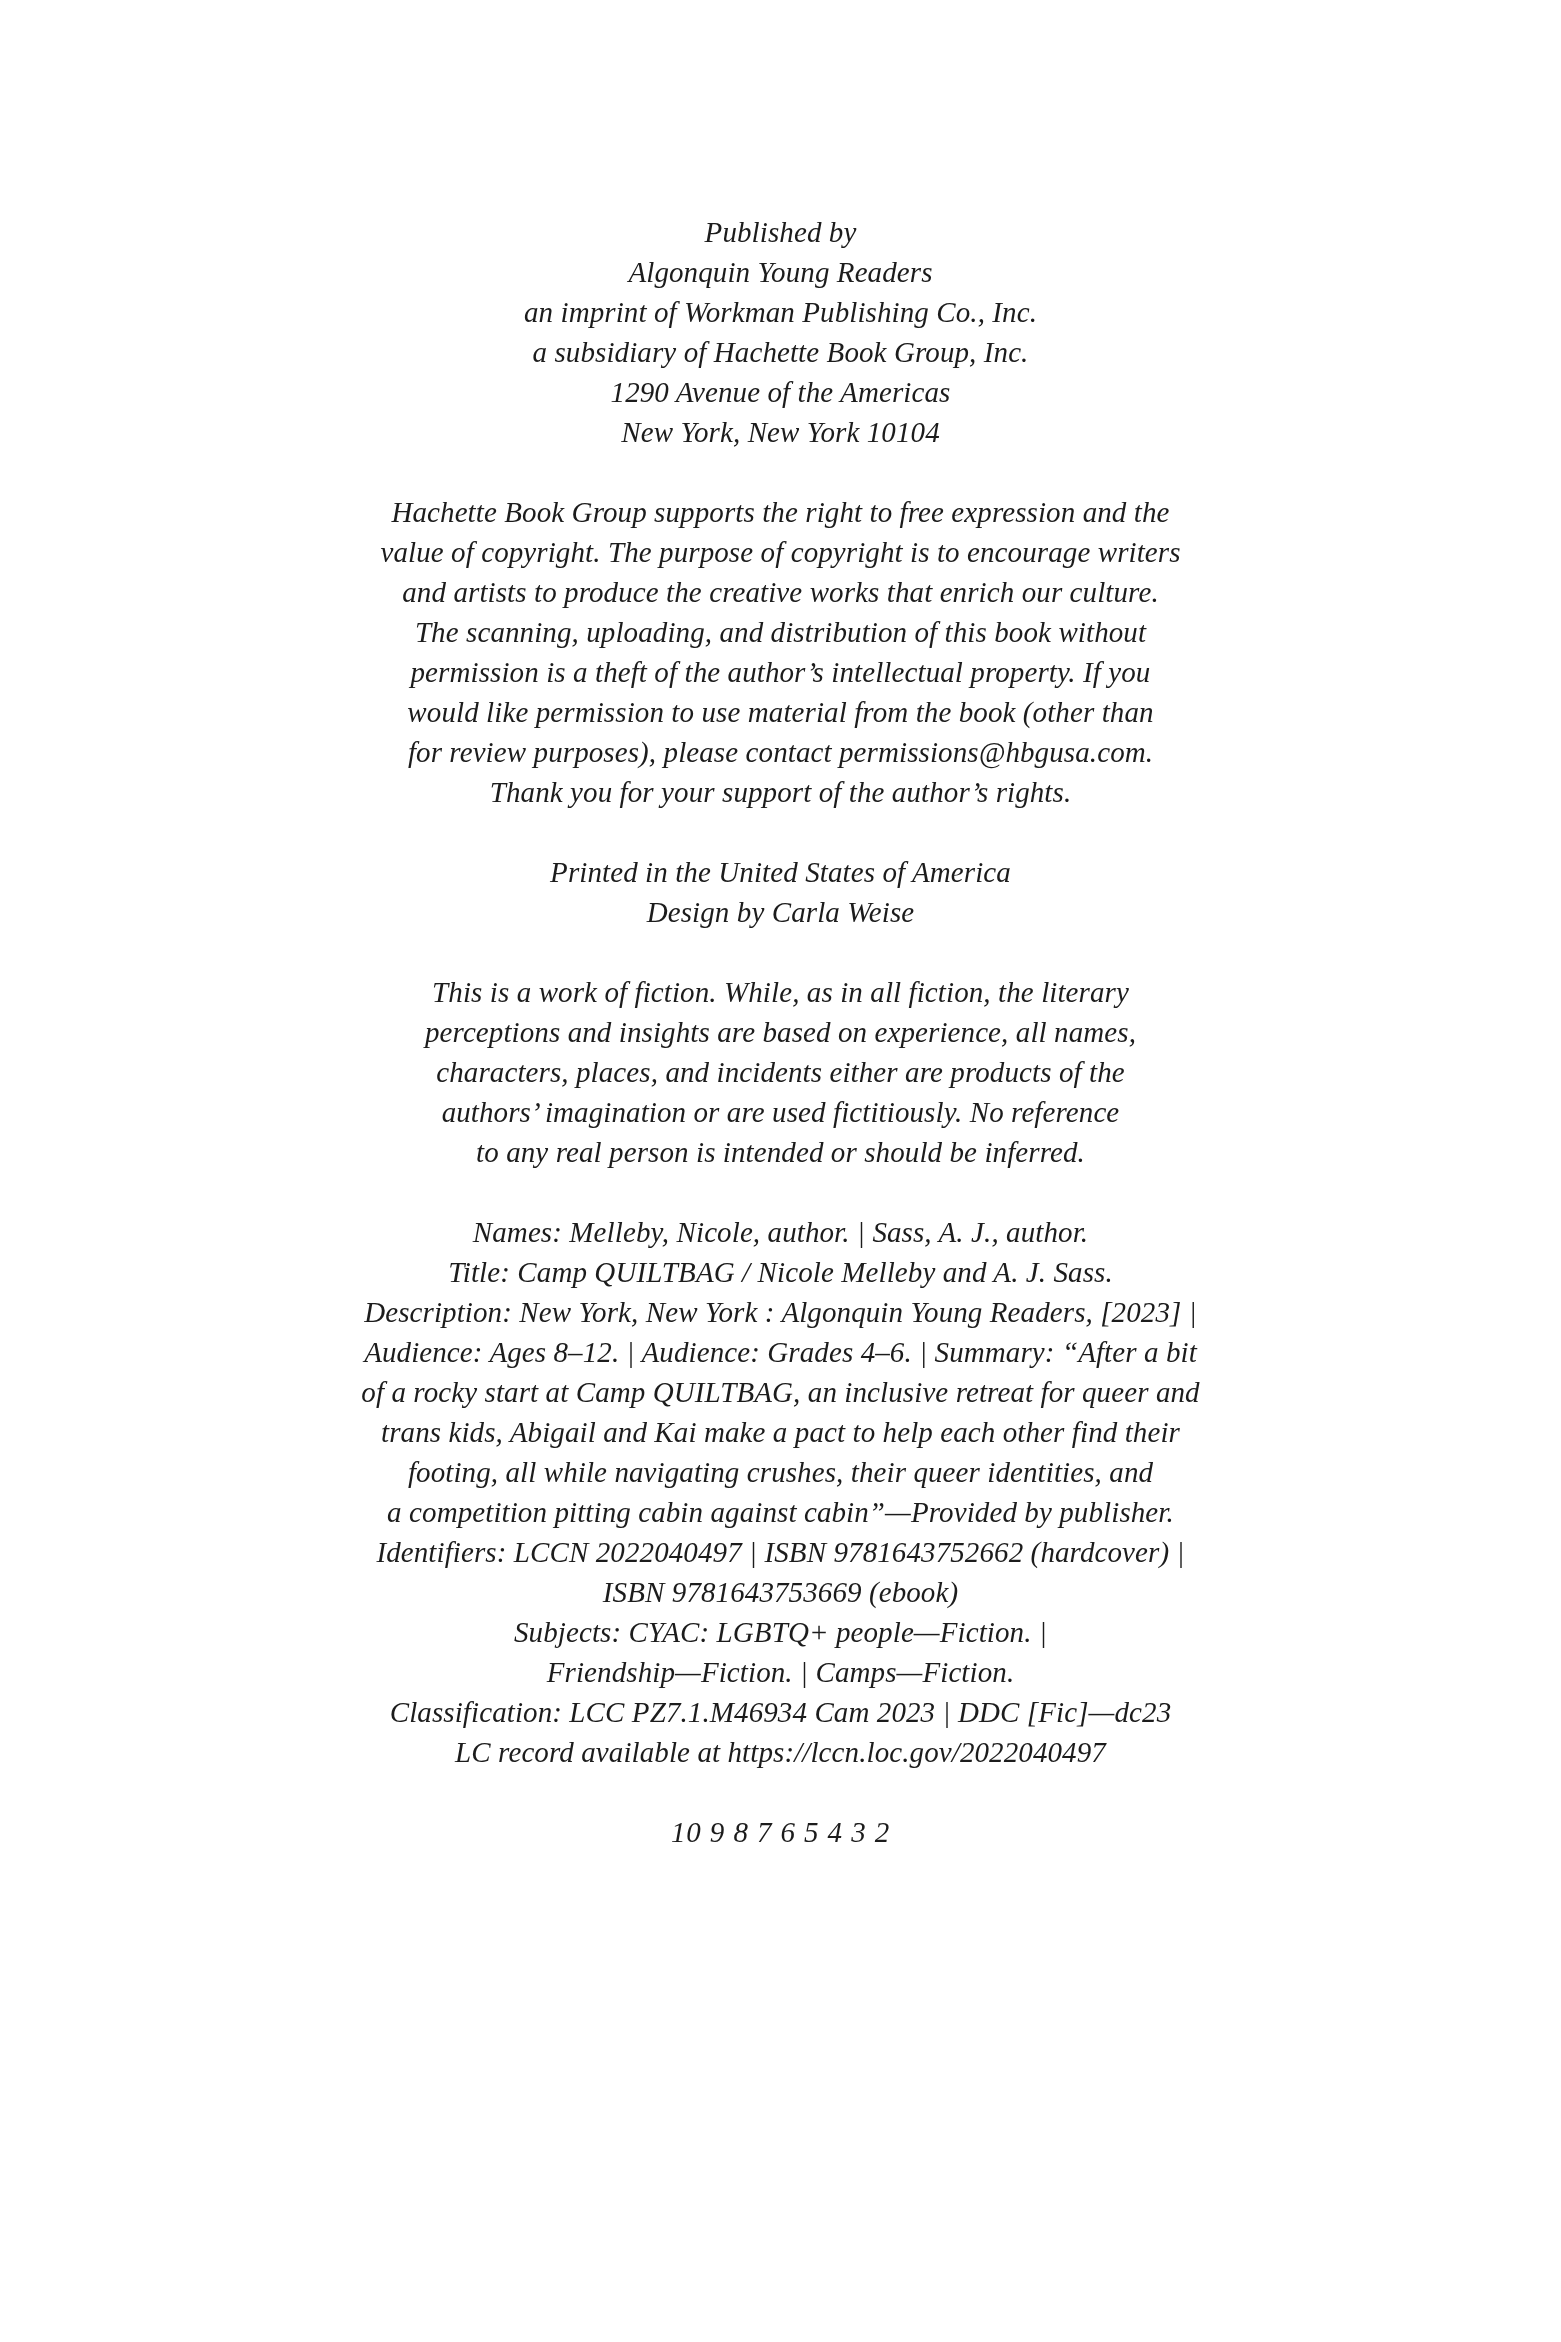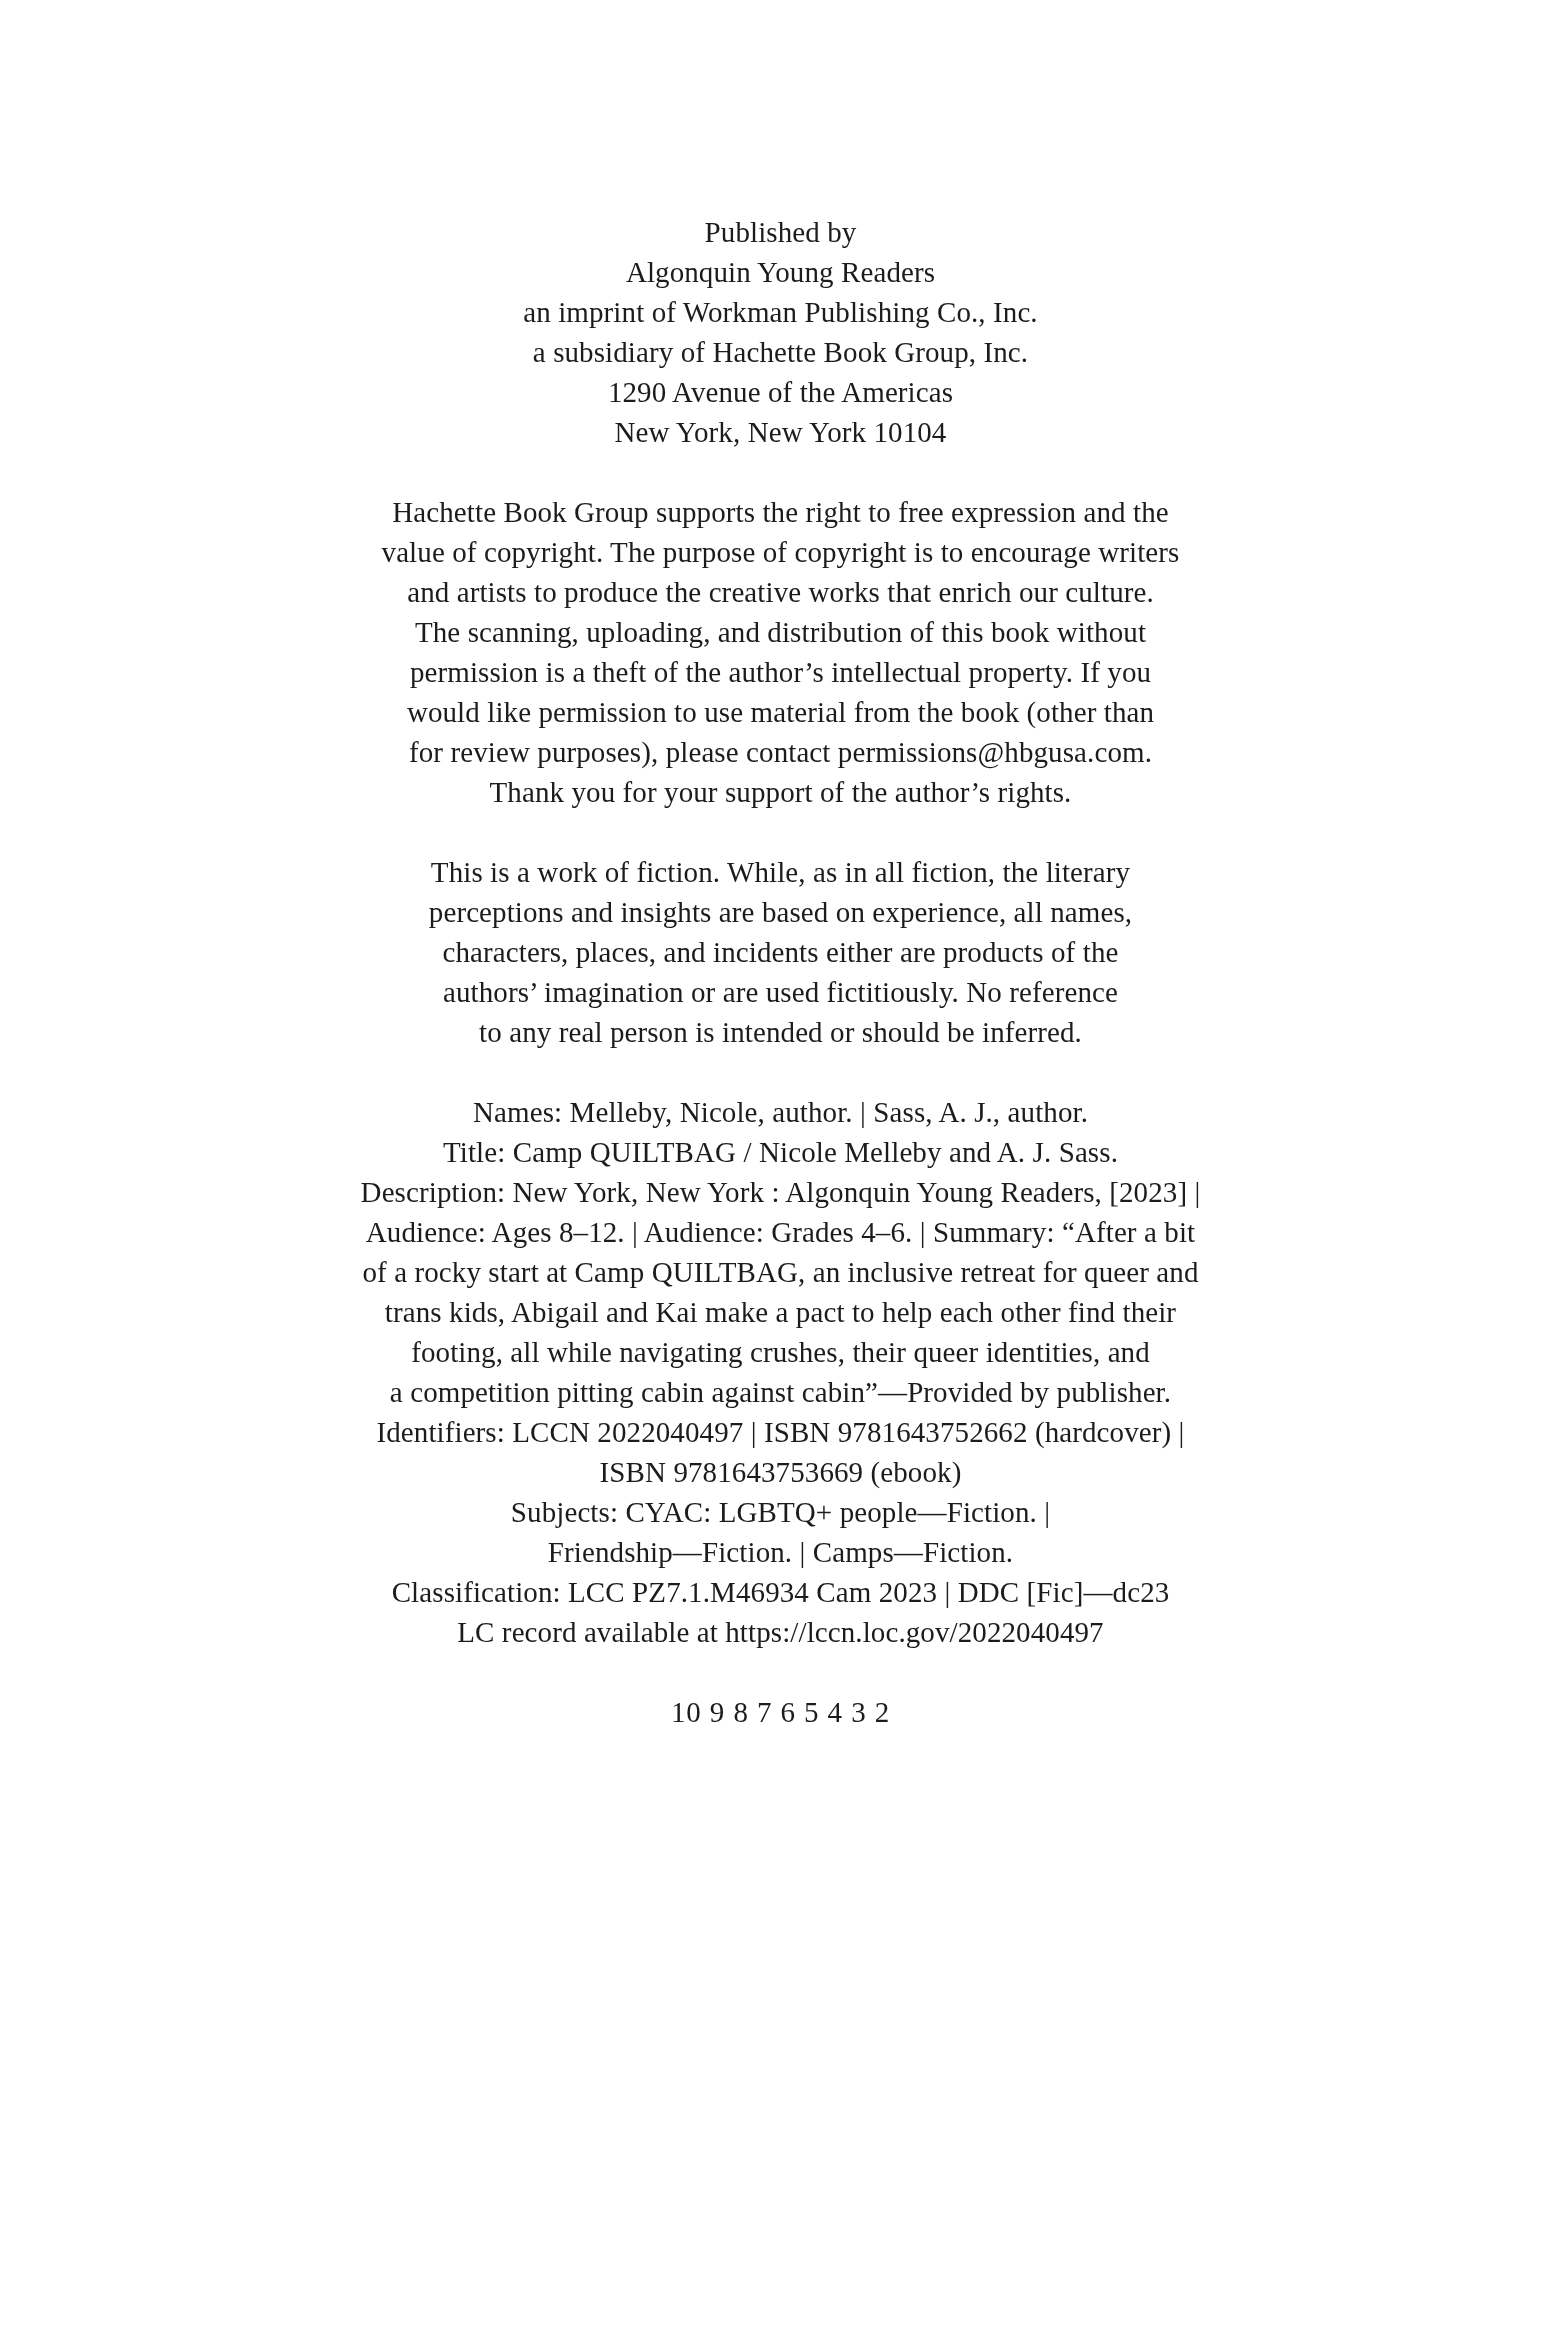--- a/index.html
+++ b/index.html
@@ -22,20 +22,21 @@
   }
   .block {
     margin: 0 auto 40px auto;
     max-width: 1192px;
     font-size: 29px;
     line-height: 40px;
     color: #1c1c1c;
     white-space: pre-line;
     letter-spacing: 0.1px;
     font-variant-numeric: oldstyle-nums;
+    font-style: italic;
   }
   .cip-heading {
     text-transform: none; 
   }
   .printers-key {
     letter-spacing: 0.9px;
     text-align: center;
   }
 </style>
 </head>
@@ -53,20 +54,22 @@
 
   <p class="block">Hachette Book Group supports the right to free expression and the
 value of copyright. The purpose of copyright is to encourage writers
 and artists to produce the creative works that enrich our culture.
 The scanning, uploading, and distribution of this book without
 permission is a theft of the author’s intellectual property. If you
 would like permission to use material from the book (other than
 for review purposes), please contact permissions@hbgusa.com.
 Thank you for your support of the author’s rights.</p>
 
+  <p class="block">Printed in the United States of America
+Design by Carla Weise</p>
 
   <p class="block">This is a work of fiction. While, as in all fiction, the literary
 perceptions and insights are based on experience, all names,
 characters, places, and incidents either are products of the
 authors’ imagination or are used fictitiously. No reference
 to any real person is intended or should be inferred.</p>
 
 
 
   <p class="block">Names: Melleby, Nicole, author. | Sass, A. J., author.

